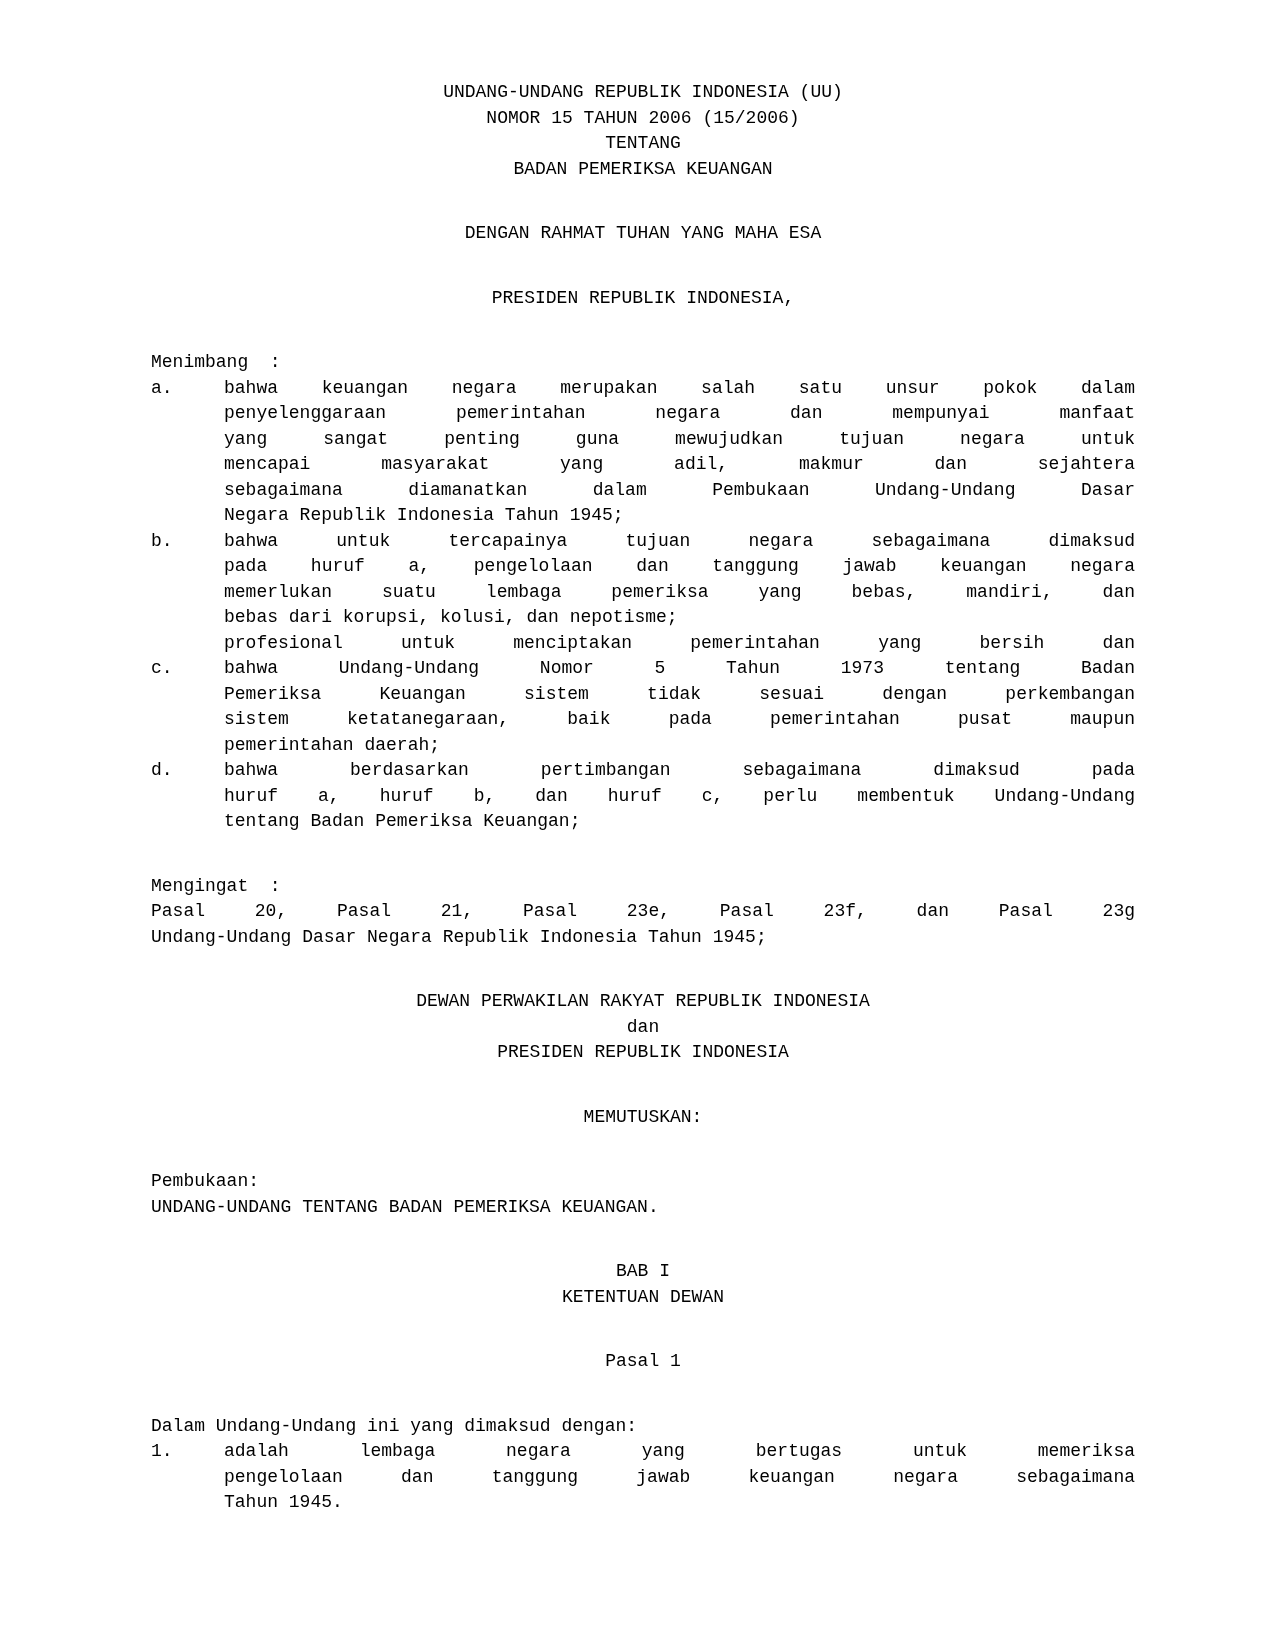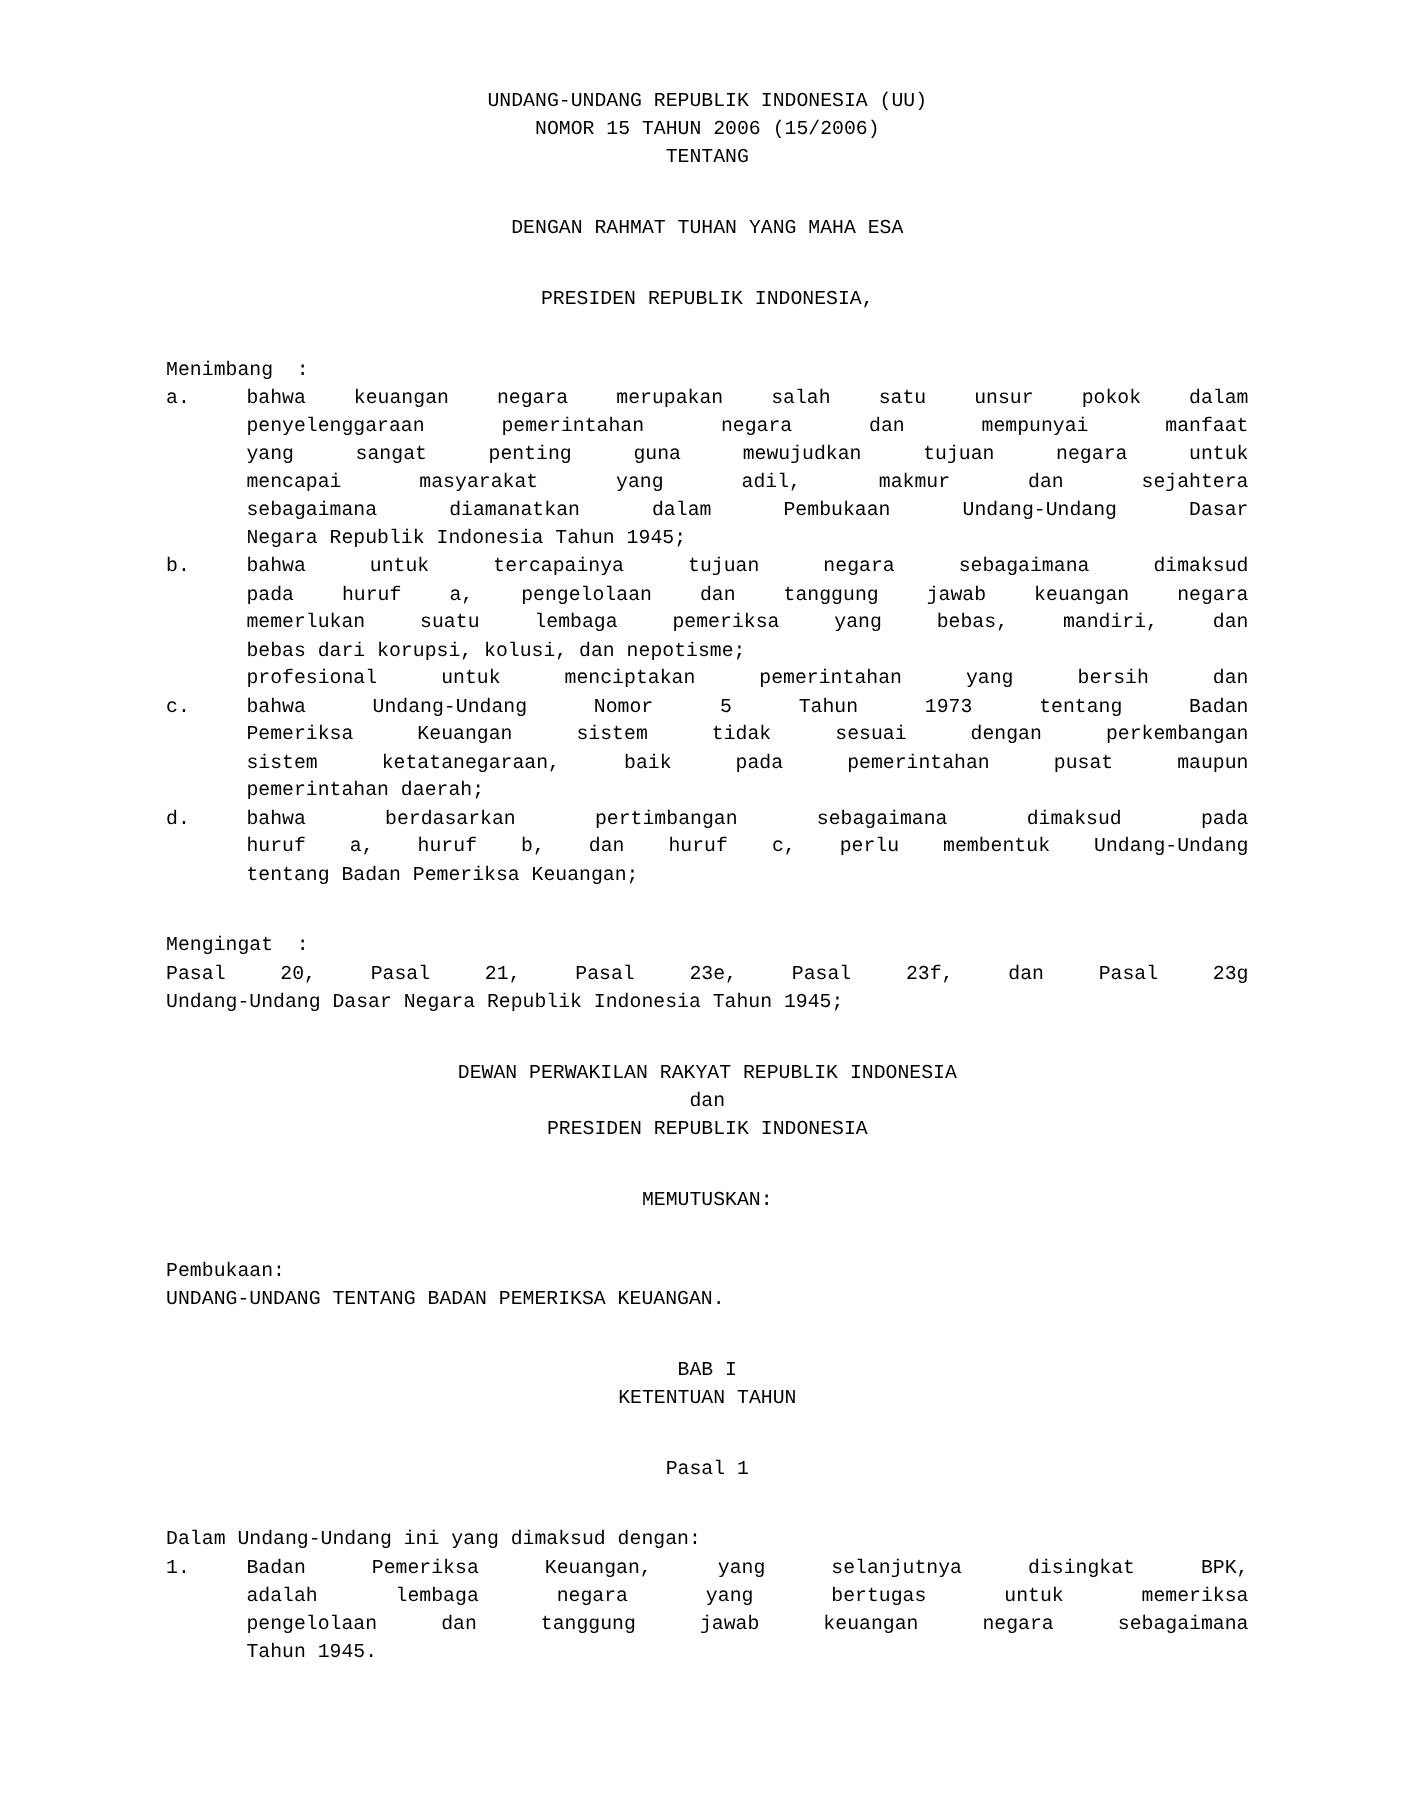--- a/index.html
+++ b/index.html
@@ -25,20 +25,21 @@
 </style>
 </head>
 <body>
 
 <div class="page">
 
   <div class="block center">
       <div class="ln">UNDANG-UNDANG REPUBLIK INDONESIA (UU)</div>
       <div class="ln">NOMOR 15 TAHUN 2006 (15/2006)</div>
       <div class="ln">TENTANG</div>
+      <div class="ln">BADAN PEMERIKSA KEUANGAN</div>
     </div>
 
   <div class="block center">
     <span>DENGAN RAHMAT TUHAN YANG MAHA ESA</span>
   </div>
 
   <div class="block center">
     <span>PRESIDEN REPUBLIK INDONESIA,</span>
   </div>
 
@@ -96,33 +97,32 @@
     <span>MEMUTUSKAN:</span>
   </div>
 
   <div class="block">
     <div class="ln">Pembukaan:</div>
     <div class="ln">UNDANG-UNDANG TENTANG BADAN PEMERIKSA KEUANGAN.</div>
   </div>
 
   <div class="block center">
     <div class="ln">BAB I</div>
-    <div class="ln">KETENTUAN TAHUN</div>
+    <div class="ln">KETENTUAN DEWAN</div>
   </div>
 
   <div class="block center">
     <span>Pasal 1</span>
   </div>
 
   <div class="block">
     <div class="ln">Dalam Undang-Undang ini yang dimaksud dengan:</div>
     <div>
         <div class="hang">
           <span class="marker">1.</span>
-          <div class="ln jst">Badan Pemeriksa Keuangan, yang selanjutnya disingkat BPK,</div>
           <div class="ln jst">adalah lembaga negara yang bertugas untuk memeriksa</div>
           <div class="ln jst">pengelolaan dan tanggung jawab keuangan negara sebagaimana</div>
           <div class="ln">Tahun 1945.</div>
         </div>
       </div>
   </div>
 
 </div>
 
 </body></html>

